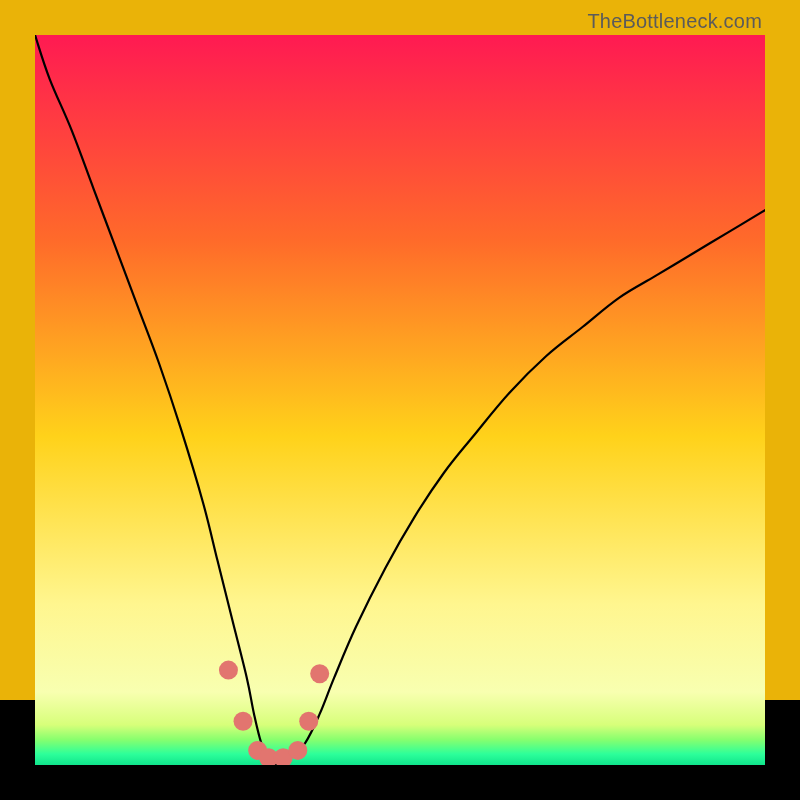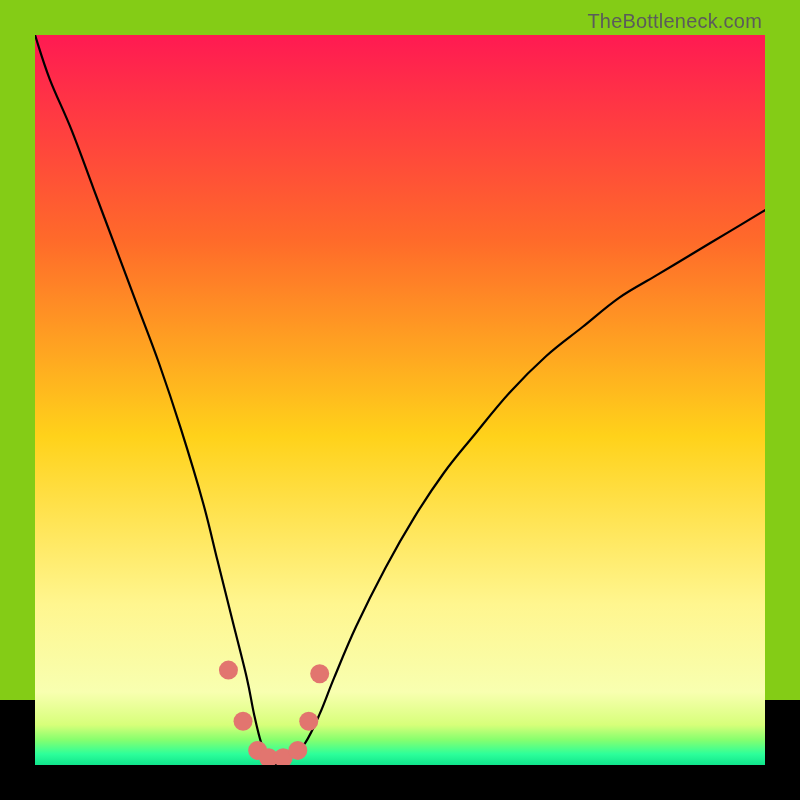--- a/index.html
+++ b/index.html
@@ -6,21 +6,21 @@
     margin: 0;
     padding: 0;
     width: 800px;
     height: 800px;
     background: #000000;
     overflow: hidden;
   }
   .outer {
     width: 800px;
     height: 700px;
-    background: #84cc16;
+    background: #eab308;
     position: relative;
   }
   .plot {
     position: absolute;
     left: 35px;
     top: 35px;
     width: 730px;
     height: 730px;
     overflow: hidden;
   }

